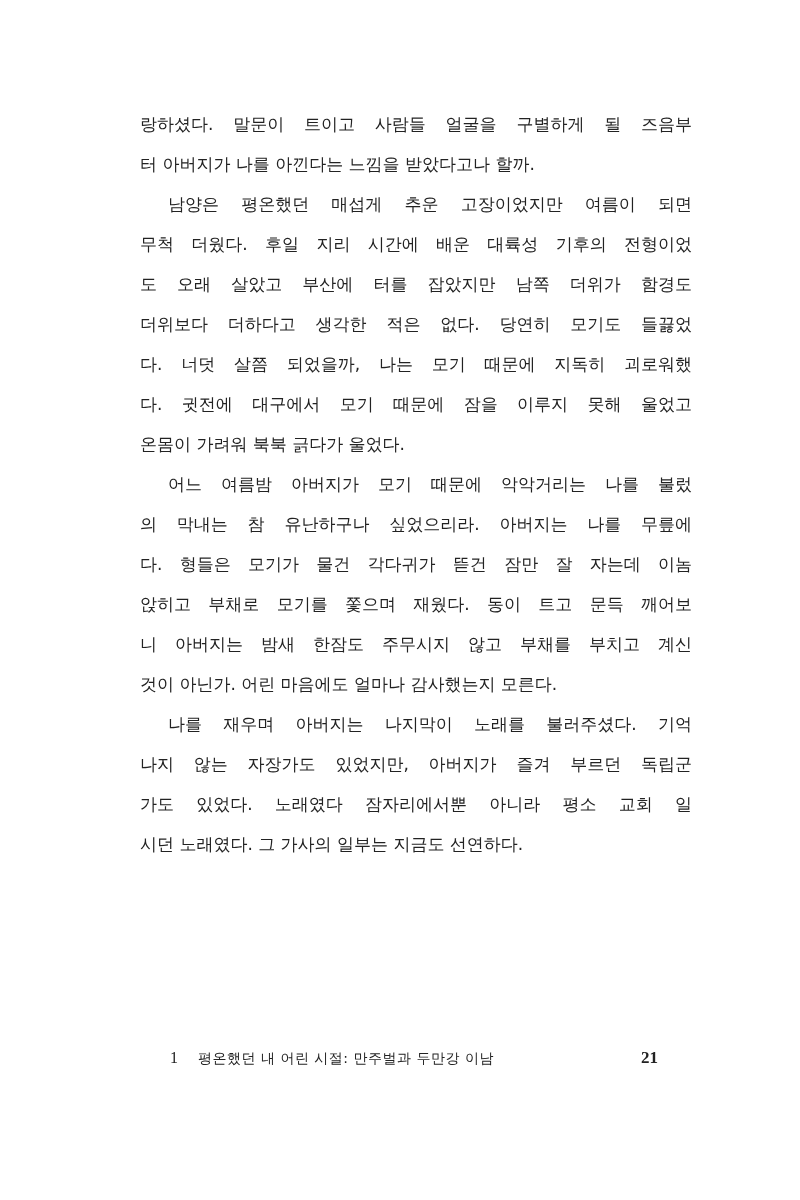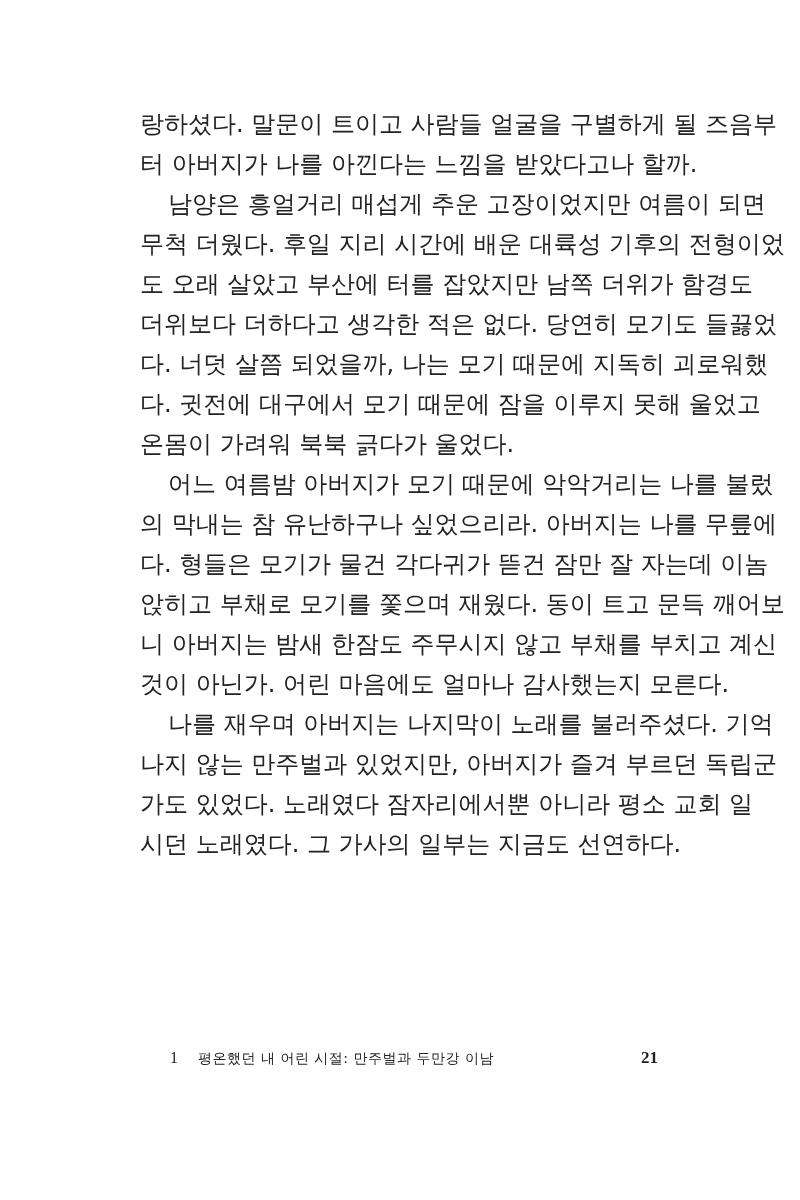--- a/index.html
+++ b/index.html
@@ -22,21 +22,21 @@
     .text-block {
       position: absolute;
       left: 140px;
       top: 104px;
       width: 552px;
     }
     .line {
       height: 40px;
       line-height: 40px;
       font-family: "DejaVu Sans", "Liberation Sans", sans-serif;
-      font-size: 24px;
+      font-size: 17px;
       color: #222222;
       white-space: nowrap;
       text-align: justify;
       text-align-last: justify;
       letter-spacing: 0px;
     }
     .line.indent {
       padding-left: 28px;
     }
     .line.last {
@@ -76,35 +76,35 @@
       line-height: 28px;
     }
   </style>
 </head>
 <body>
 
 <div class="page">
   <div class="text-block">
     <div class="line">랑하셨다. 말문이 트이고 사람들 얼굴을 구별하게 될 즈음부</div>
     <div class="line last">터 아버지가 나를 아낀다는 느낌을 받았다고나 할까.</div>
-    <div class="line indent">남양은 흥얼거리 매섭게 추운 고장이었지만 여름이 되면</div>
+    <div class="line indent">남양은 평온했던 매섭게 추운 고장이었지만 여름이 되면</div>
     <div class="line">무척 더웠다. 후일 지리 시간에 배운 대륙성 기후의 전형이었</div>
     <div class="line">도 오래 살았고 부산에 터를 잡았지만 남쪽 더위가 함경도</div>
     <div class="line">더위보다 더하다고 생각한 적은 없다. 당연히 모기도 들끓었</div>
     <div class="line">다. 너덧 살쯤 되었을까, 나는 모기 때문에 지독히 괴로워했</div>
     <div class="line">다. 귓전에 대구에서 모기 때문에 잠을 이루지 못해 울었고</div>
     <div class="line last">온몸이 가려워 북북 긁다가 울었다.</div>
     <div class="line indent">어느 여름밤 아버지가 모기 때문에 악악거리는 나를 불렀</div>
     <div class="line">의 막내는 참 유난하구나 싶었으리라. 아버지는 나를 무릎에</div>
     <div class="line">다. 형들은 모기가 물건 각다귀가 뜯건 잠만 잘 자는데 이놈</div>
     <div class="line">앉히고 부채로 모기를 쫓으며 재웠다. 동이 트고 문득 깨어보</div>
     <div class="line">니 아버지는 밤새 한잠도 주무시지 않고 부채를 부치고 계신</div>
     <div class="line last">것이 아닌가. 어린 마음에도 얼마나 감사했는지 모른다.</div>
     <div class="line indent">나를 재우며 아버지는 나지막이 노래를 불러주셨다. 기억</div>
-    <div class="line">나지 않는 만주벌과 있었지만, 아버지가 즐겨 부르던 독립군</div>
+    <div class="line">나지 않는 자장가도 있었지만, 아버지가 즐겨 부르던 독립군</div>
     <div class="line">가도 있었다. 노래였다 잠자리에서뿐 아니라 평소 교회 일</div>
     <div class="line last">시던 노래였다. 그 가사의 일부는 지금도 선연하다.</div>
   </div>
 
   <div class="footer">
     <span class="chapter-num">1</span>
     <span class="chapter-title">평온했던 내 어린 시절: 만주벌과 두만강 이남</span>
     <span class="page-number">21</span>
   </div>
 </div>

